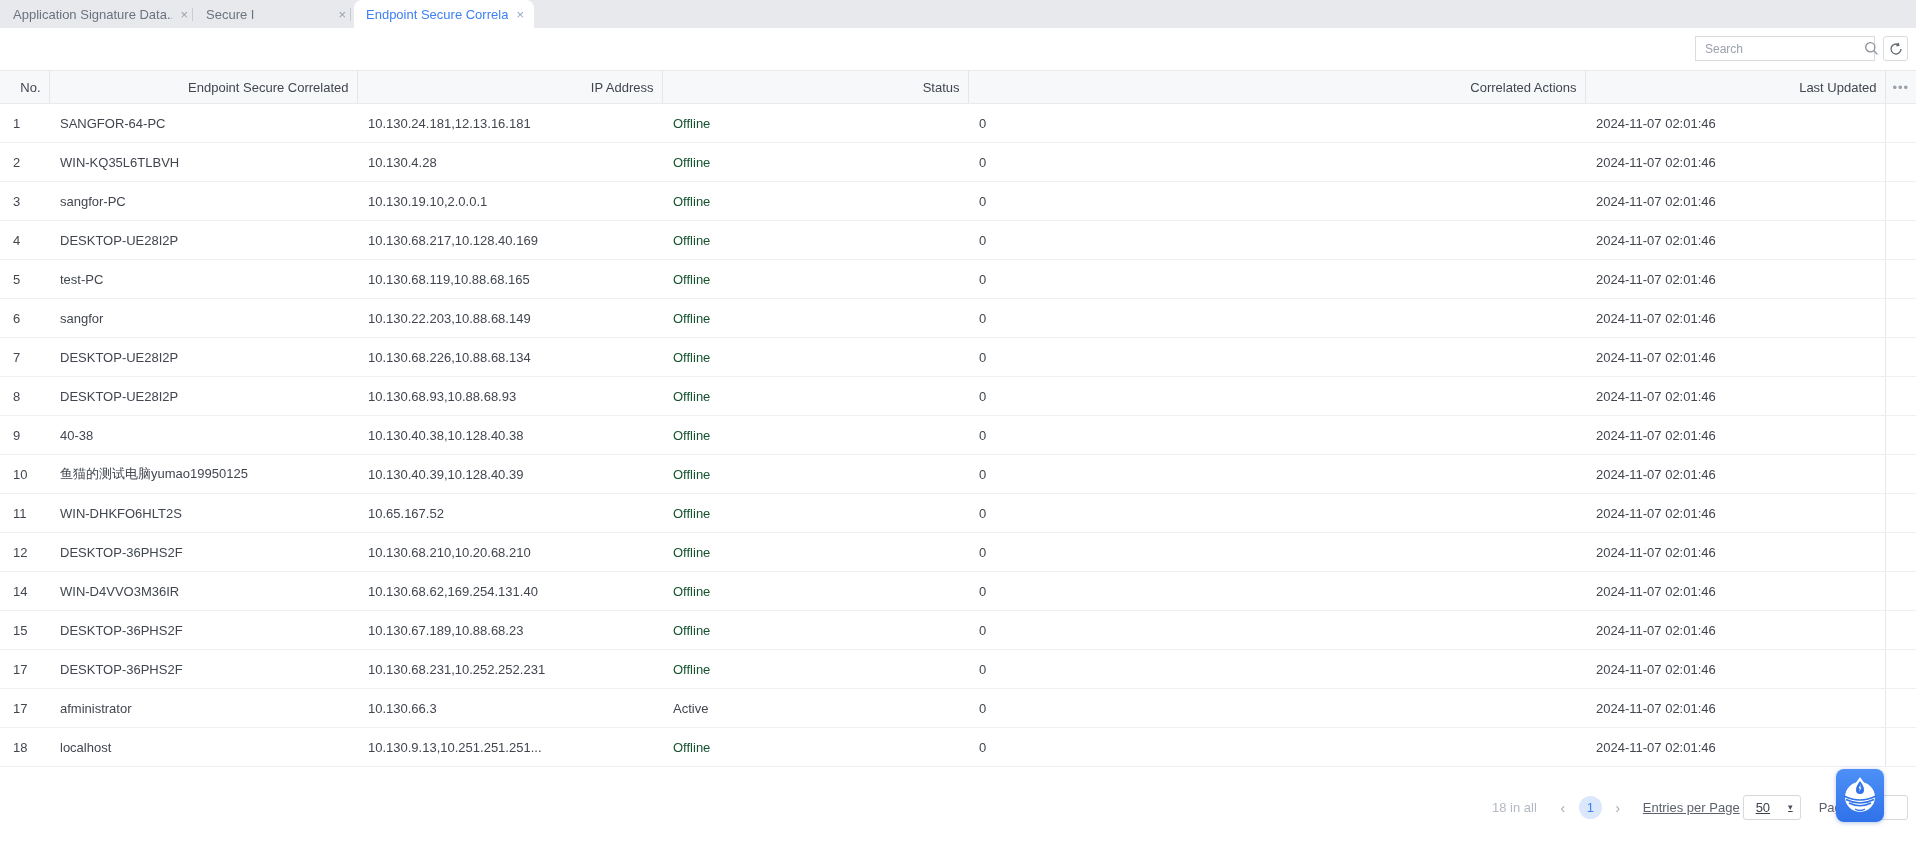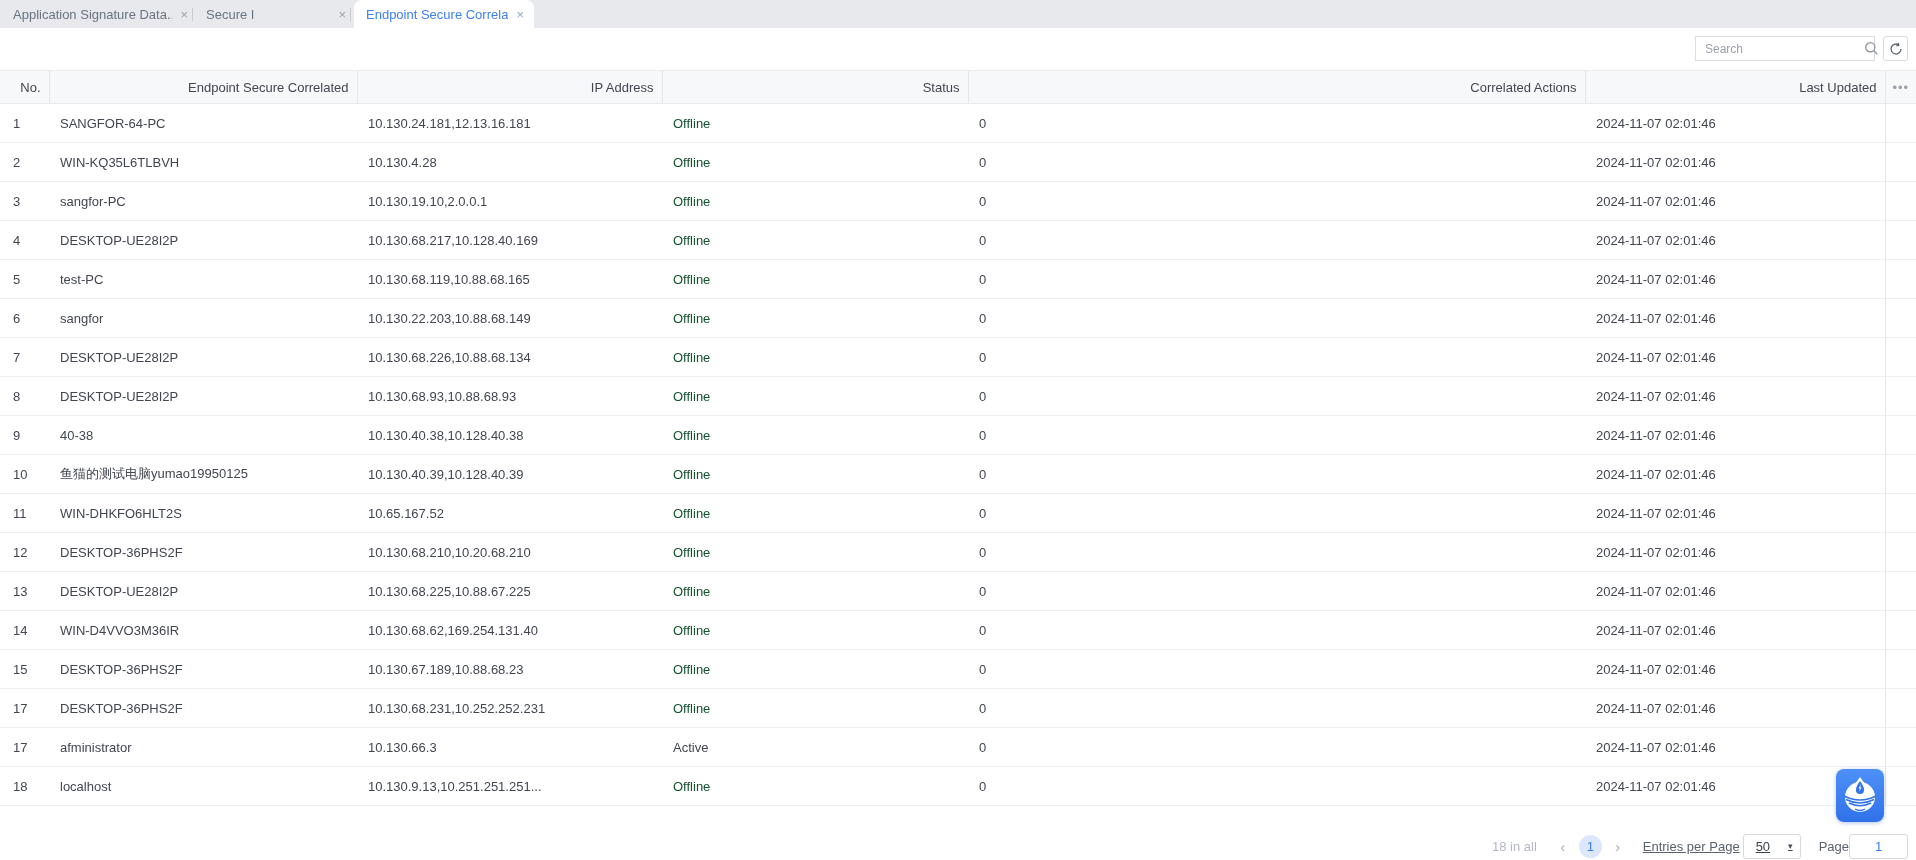--- a/index.html
+++ b/index.html
@@ -236,29 +236,20 @@
         <tr>
           <td class="cell-no">12</td>
           <td class="cell-name">DESKTOP-36PHS2F</td>
           <td class="cell-ip">10.130.68.210,10.20.68.210</td>
           <td class="cell-status status-offline">Offline</td>
           <td class="cell-actions">0</td>
           <td class="cell-updated">2024-11-07 02:01:46</td>
           <td class="cell-opt"></td>
         </tr>
         <tr>
-          <td class="cell-no">13</td>
-          <td class="cell-name">DESKTOP-UE28I2P</td>
-          <td class="cell-ip">10.130.68.225,10.88.67.225</td>
-          <td class="cell-status status-offline">Offline</td>
-          <td class="cell-actions">0</td>
-          <td class="cell-updated">2024-11-07 02:01:46</td>
-          <td class="cell-opt"></td>
-        </tr>
-        <tr>
           <td class="cell-no">14</td>
           <td class="cell-name">WIN-D4VVO3M36IR</td>
           <td class="cell-ip">10.130.68.62,169.254.131.40</td>
           <td class="cell-status status-offline">Offline</td>
           <td class="cell-actions">0</td>
           <td class="cell-updated">2024-11-07 02:01:46</td>
           <td class="cell-opt"></td>
         </tr>
         <tr>
           <td class="cell-no">15</td>

